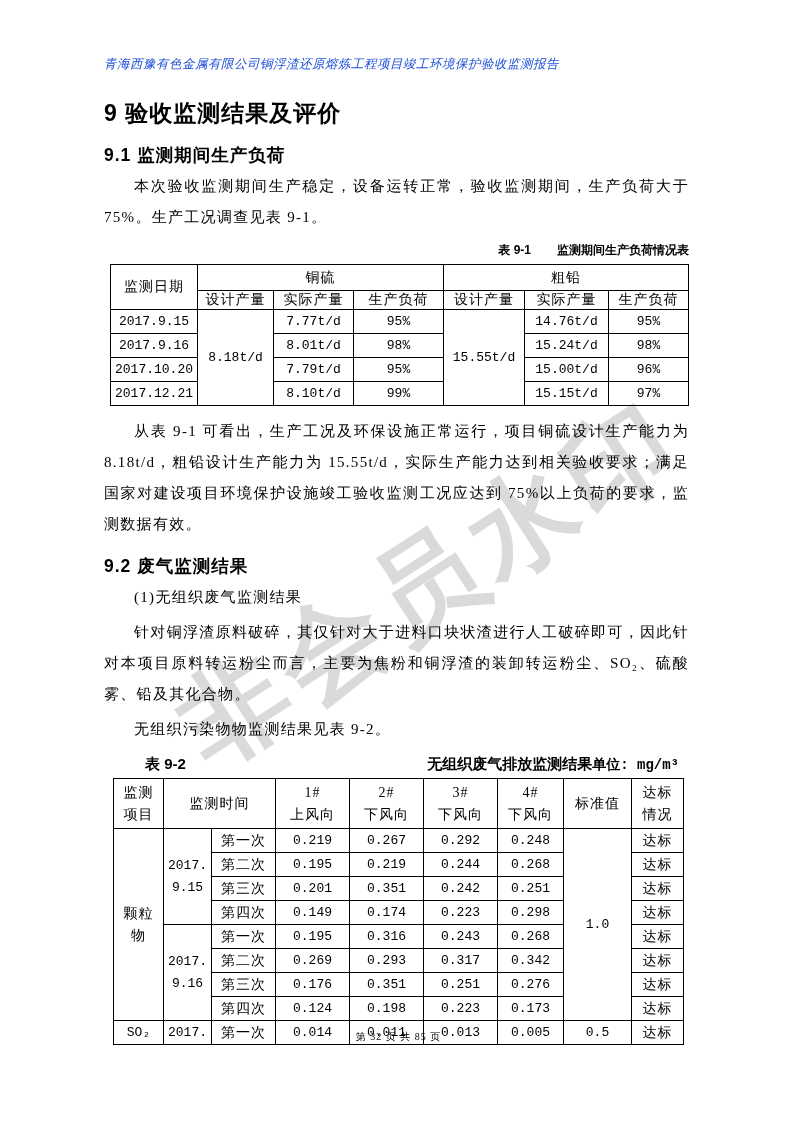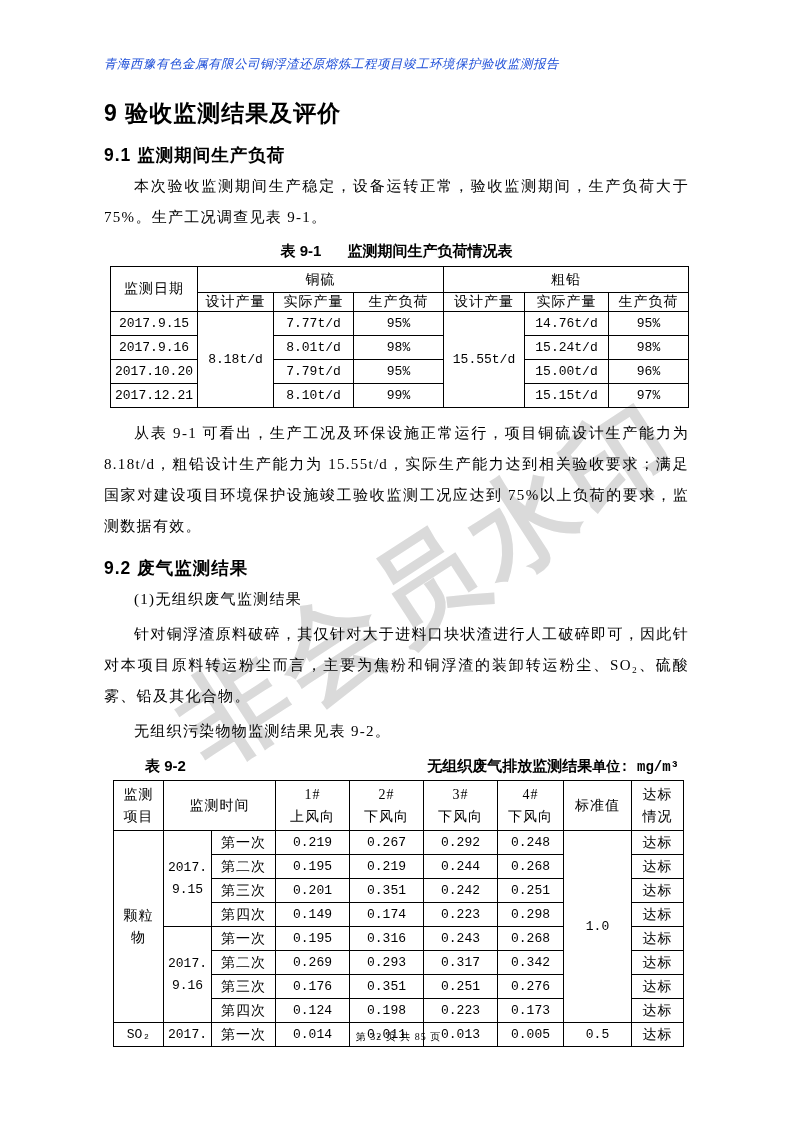--- a/index.html
+++ b/index.html
@@ -28,21 +28,21 @@
     font-family:"Liberation Sans", sans-serif; font-weight:bold;
     font-size:17.5px; letter-spacing:1px; margin-top:14px;
   }
   .para {
     font-size:15px; line-height:31px; letter-spacing:1.3px;
     text-align:justify; margin-top:4px;
   }
   .indent { text-indent:2em; }
   .tbl-caption {
     font-family:"Liberation Sans", sans-serif; font-weight:bold;
-    font-size:15px; text-align:center; margin:9px 0 5px;
+    font-size:12px; text-align:right; margin:9px 0 5px;
   }
   .tbl-caption .gap { display:inline-block; width:26px; }
   .caption2 {
     display:flex; align-items:baseline; width:570px; margin:10px 0 4px 9px;
     font-family:"Liberation Sans", sans-serif; font-weight:bold; font-size:15px;
   }
   .caption2 .c2-label { margin-left:32px; }
   .caption2 .c2-title { flex:1; text-align:right; }
   .caption2 .c2-unit  { margin-right:4px; font-family:"Liberation Mono", monospace; font-size:14px; }
   table { border-collapse:collapse; table-layout:fixed; }

